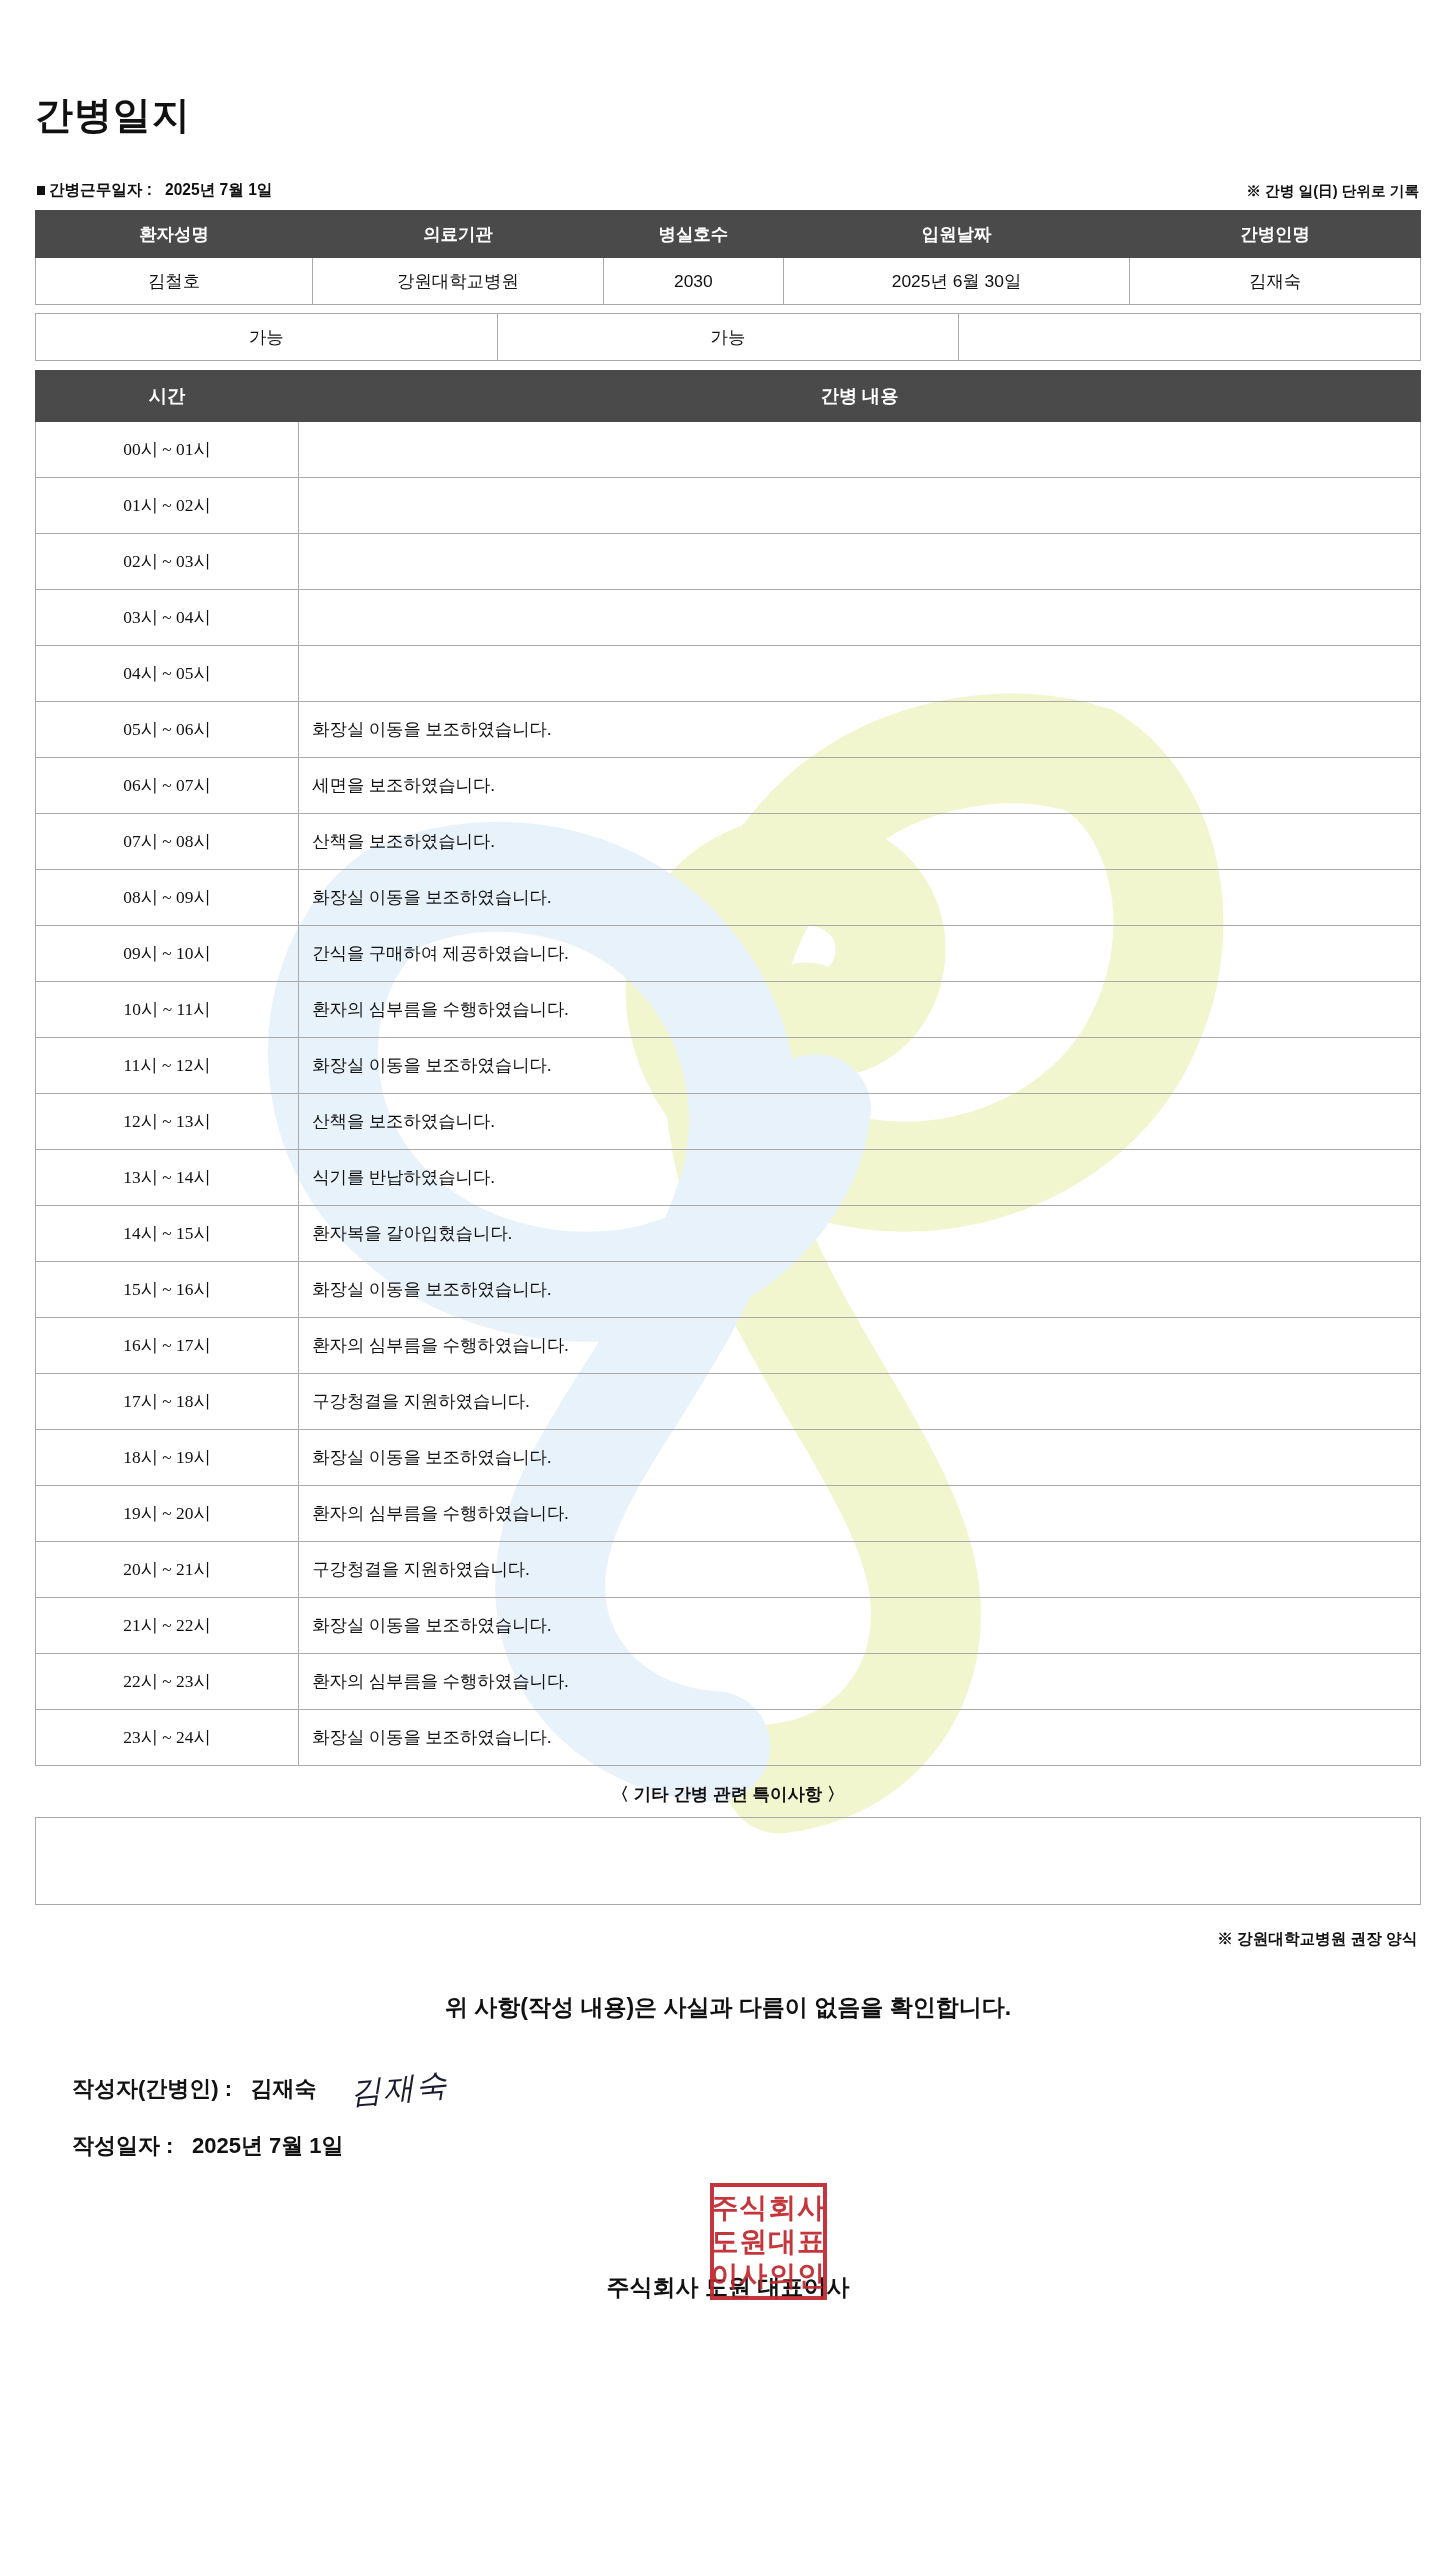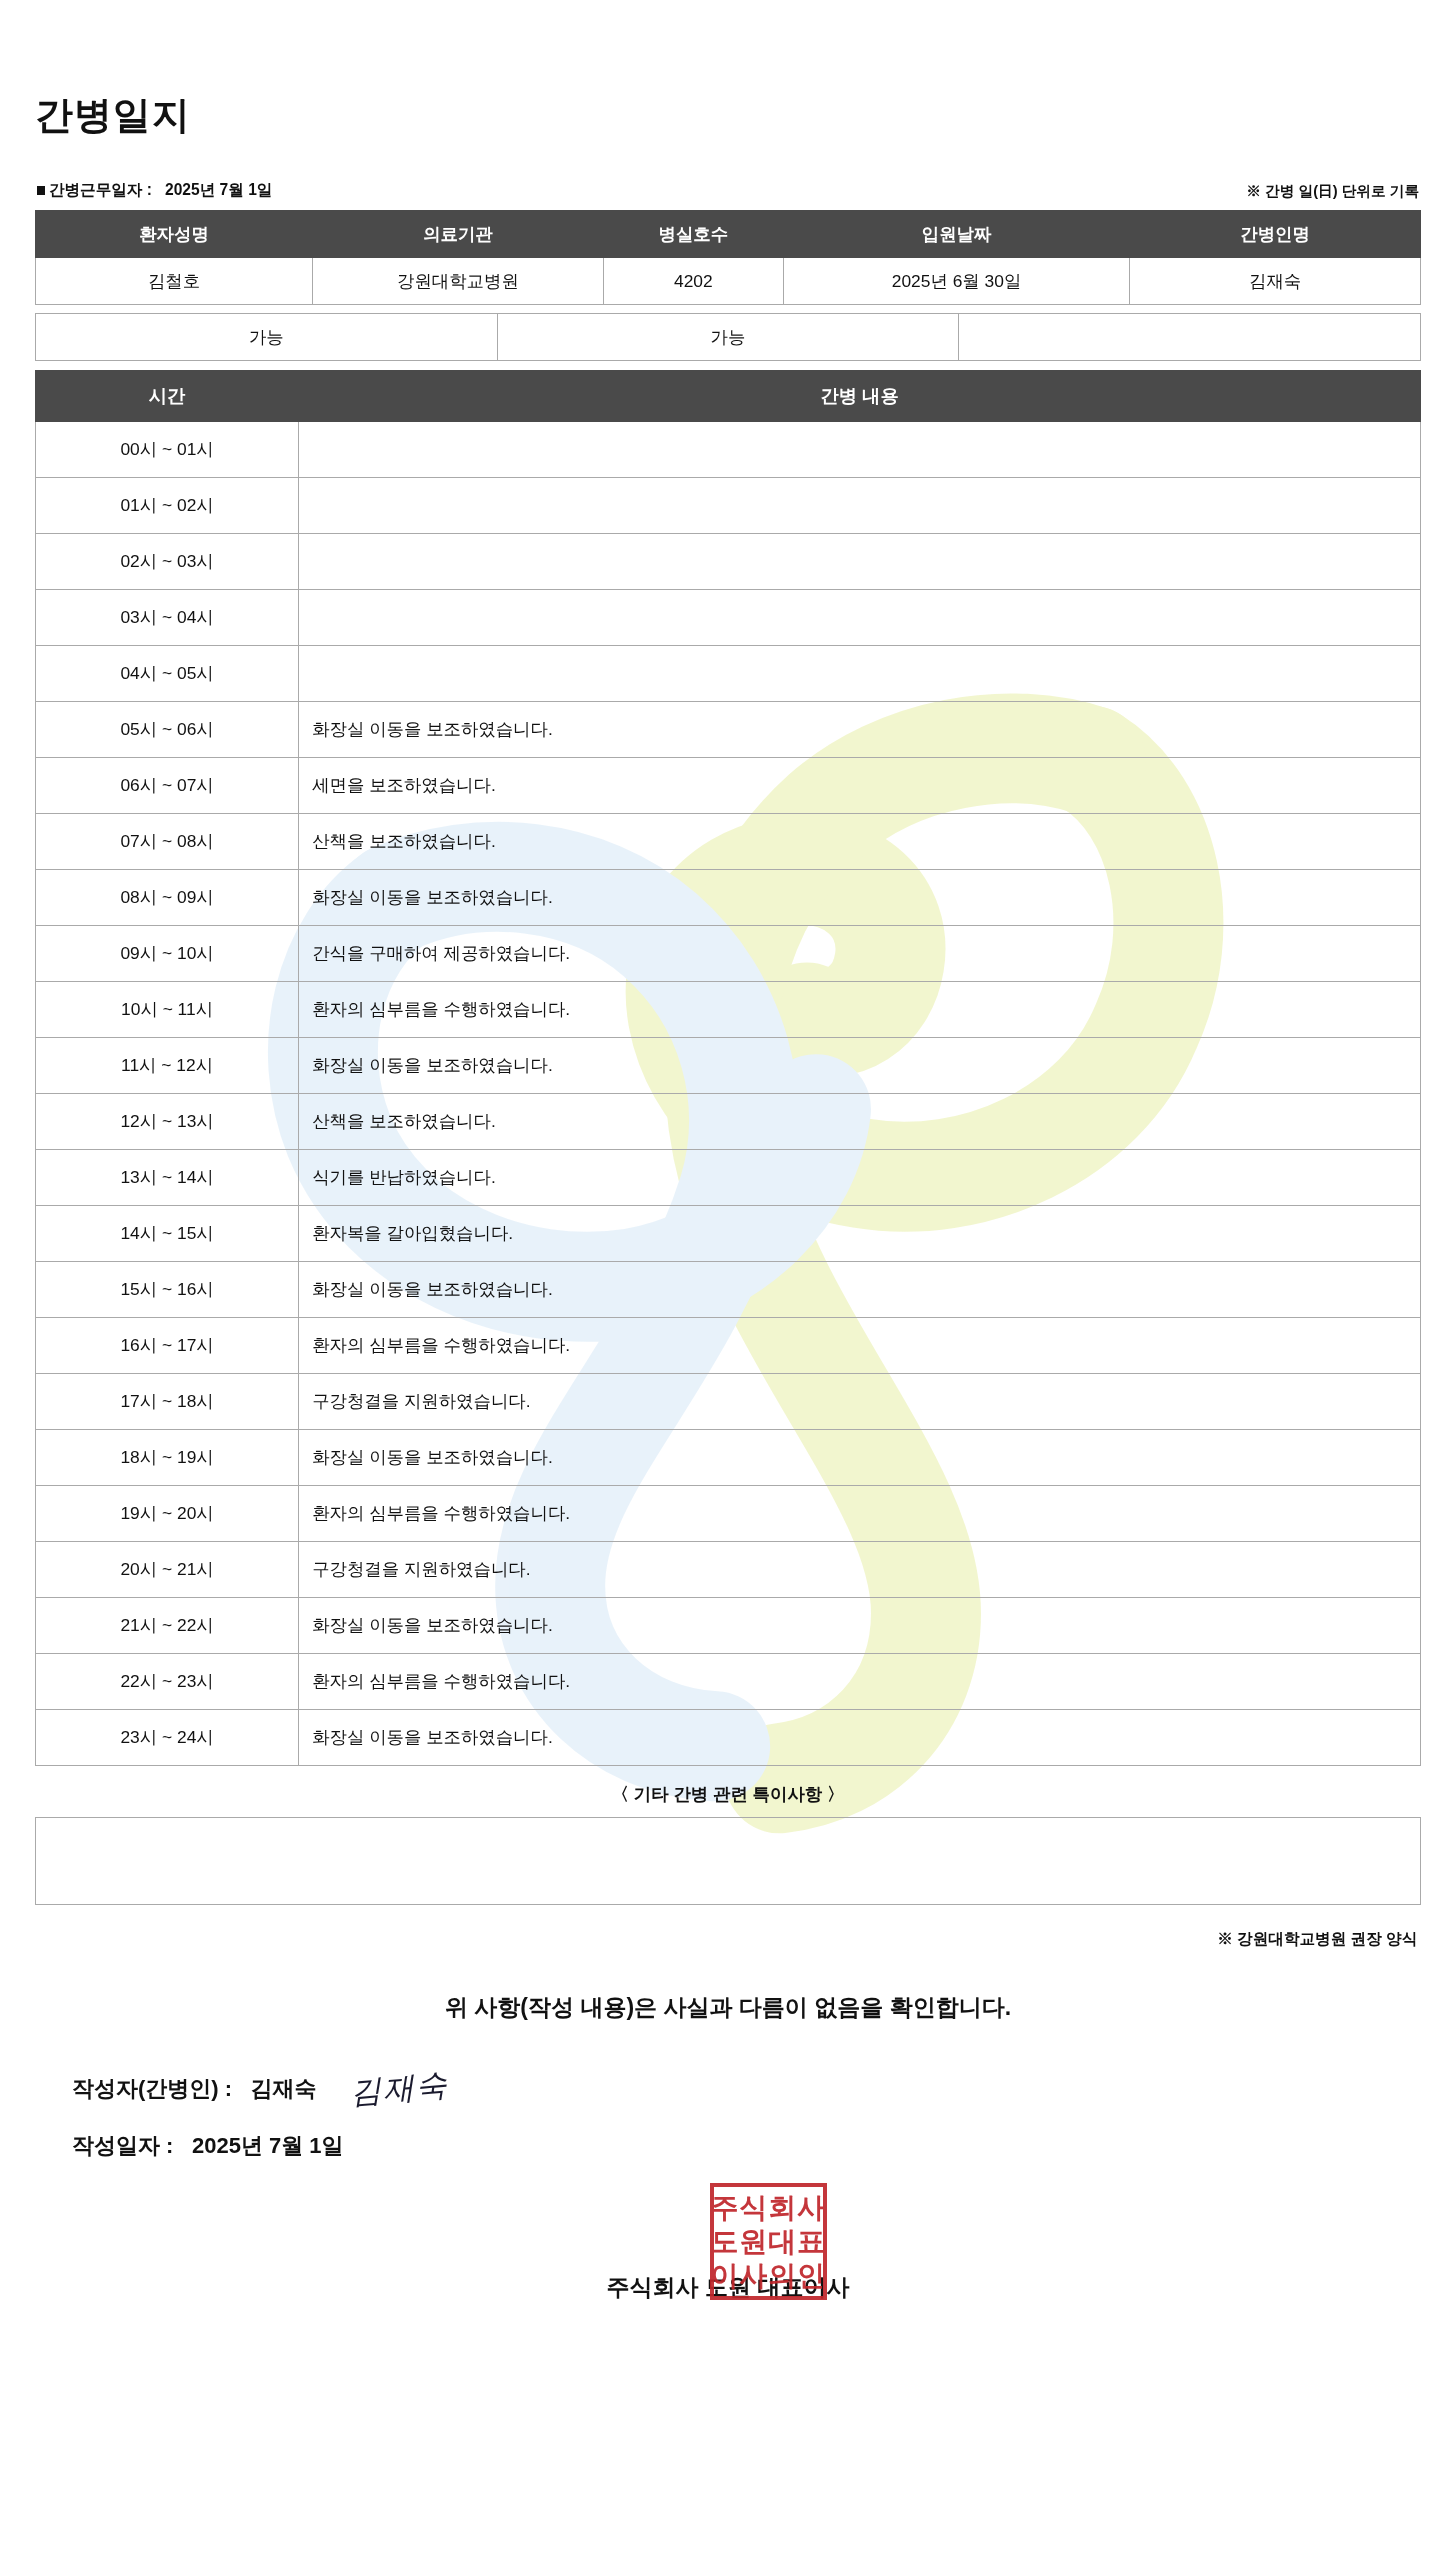--- a/index.html
+++ b/index.html
@@ -83,20 +83,21 @@
   }
   table.grid td { color: #111; font-weight: normal; }
 
   .t-gap { height: 8.3px; }
 
   
   table.hours {
     border-collapse: collapse;
     width: 100%;
     table-layout: fixed;
+    font-family: Liberation Serif, serif;
   }
   table.hours th {
     background: #4a4a4a;
     color: #fff;
     border: 0.9px solid #4a4a4a;
     height: 48px;
     font-size: 18.3px;
     font-weight: bold;
   }
   table.hours td {
@@ -236,21 +237,21 @@
           <tr>
         <th>환자성명</th>
         <th>의료기관</th>
         <th>병실호수</th>
         <th>입원날짜</th>
         <th>간병인명</th>
       </tr>
       <tr>
         <td>김철호</td>
         <td>강원대학교병원</td>
-        <td>4202</td>
+        <td>2030</td>
         <td>2025년 6월 30일</td>
         <td>김재숙</td>
       </tr>
     </tbody>
       </table>
 
     <div class="t-gap"></div>
 
     <table class="grid">
       <colgroup>

